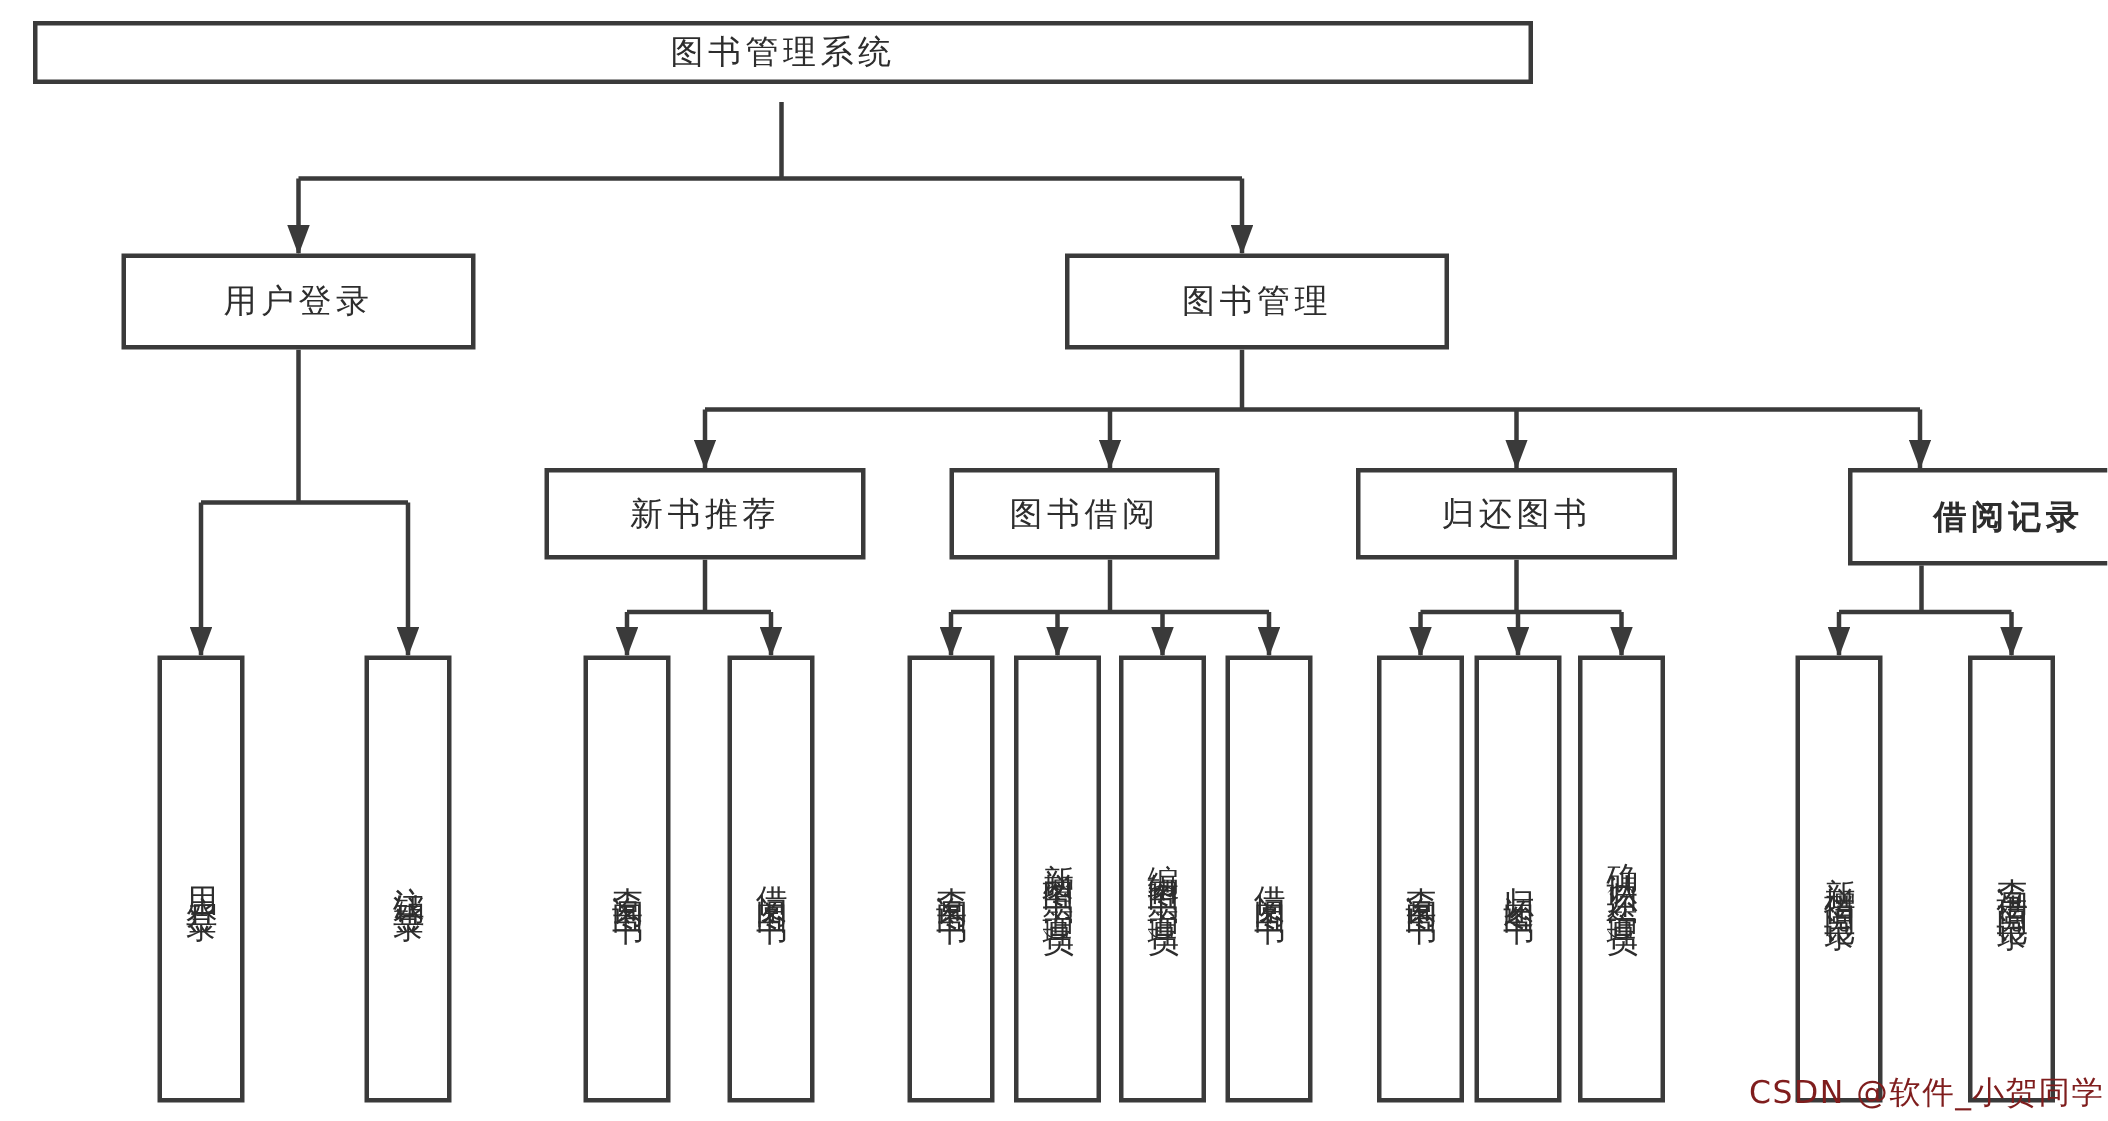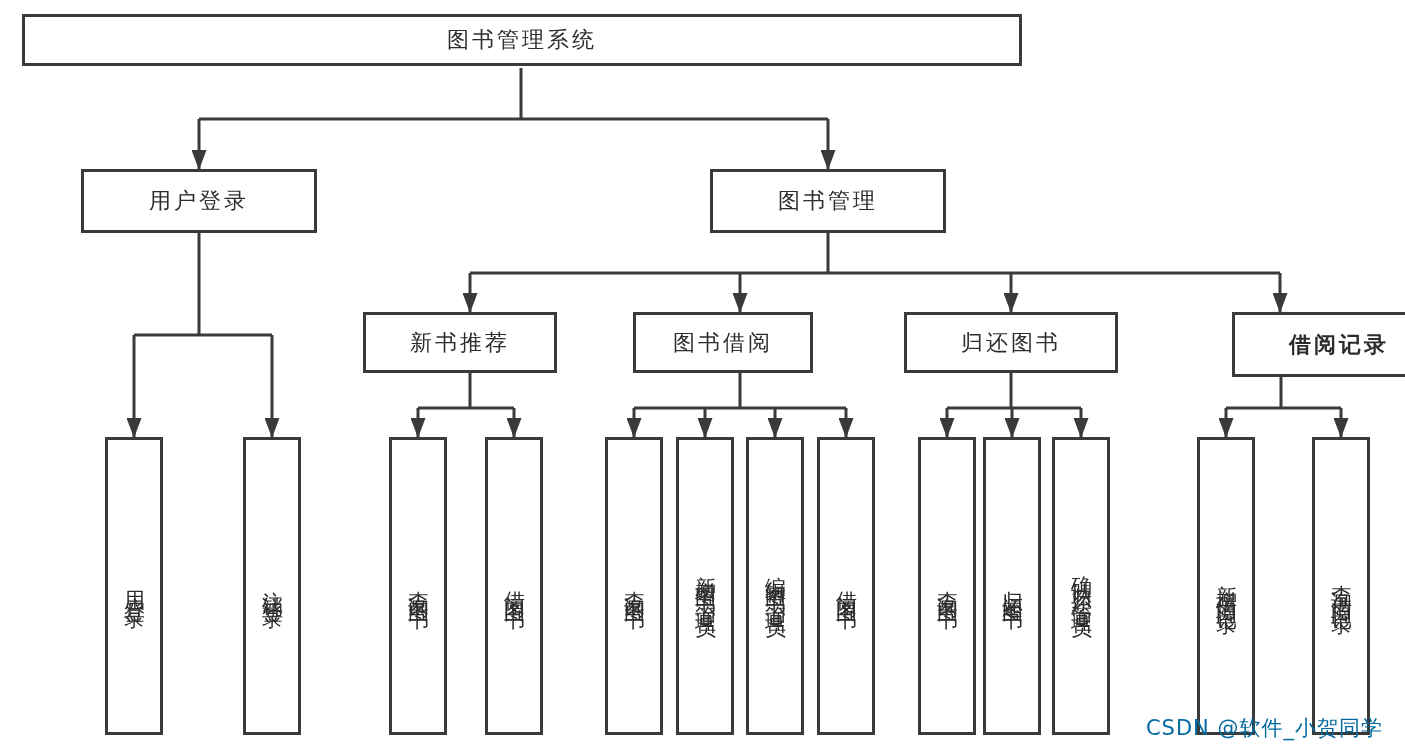--- a/index.html
+++ b/index.html
@@ -35,24 +35,24 @@
     display: flex;
     align-items: center;
     justify-content: center;
     color: #2d2d2d;
   }
   .h-label {
     font-size: 22px;
     letter-spacing: 3px;
     white-space: nowrap;
   }
-  .b-root   { left: 22px;   top: 14px;  width: 1000px; height: 52px; }
+  .b-root   { left: 22px;   top: 14px;  width: 1000px; height: 42px; }
   .b-l2-0   { left: 81px;   top: 169px; width: 236px;  height: 64px; }
-  .b-l2-1   { left: 710px;  top: 169px; width: 236px;  height: 64px; }
-  .b-l3-0   { left: 363px;  top: 312px; width: 194px;  height: 61px; }
+  .b-l2-1   { left: 710px;  top: 169px; width: 256px;  height: 64px; }
+  .b-l3-0   { left: 363px;  top: 312px; width: 214px;  height: 61px; }
   .b-l3-1   { left: 633px;  top: 312px; width: 180px;  height: 61px; }
   .b-l3-2   { left: 904px;  top: 312px; width: 214px;  height: 61px; }
   .b-l3-3   { left: 1232px; top: 312px; width: 214px;  height: 65px; font-weight: bold; }
   .leaf {
     top: 437px;
     width: 58px;
     height: 298px;
   }
   .v-label {
     writing-mode: vertical-rl;
@@ -70,24 +70,24 @@
   .b-leaf-c1 { left: 676px; }
   .b-leaf-c2 { left: 746px; }
   .b-leaf-c3 { left: 817px; }
   .b-leaf-d0 { left: 918px; }
   .b-leaf-d1 { left: 983px; }
   .b-leaf-d2 { left: 1052px; }
   .b-leaf-e0 { left: 1197px; }
   .b-leaf-e1 { left: 1312px; }
   .watermark {
     position: absolute;
-    right: 22px;
+    right: 2px;
     bottom: 5px;
     font-size: 21px;
-    color: #0369a1;
+    color: #7f1d1d;
     letter-spacing: 1px;
     white-space: nowrap;
   }
 </style>
 </head>
 <body>
 
 <div class="canvas">
 
   <svg class="connectors" viewBox="0 0 1405 747" xmlns="http://www.w3.org/2000/svg">

